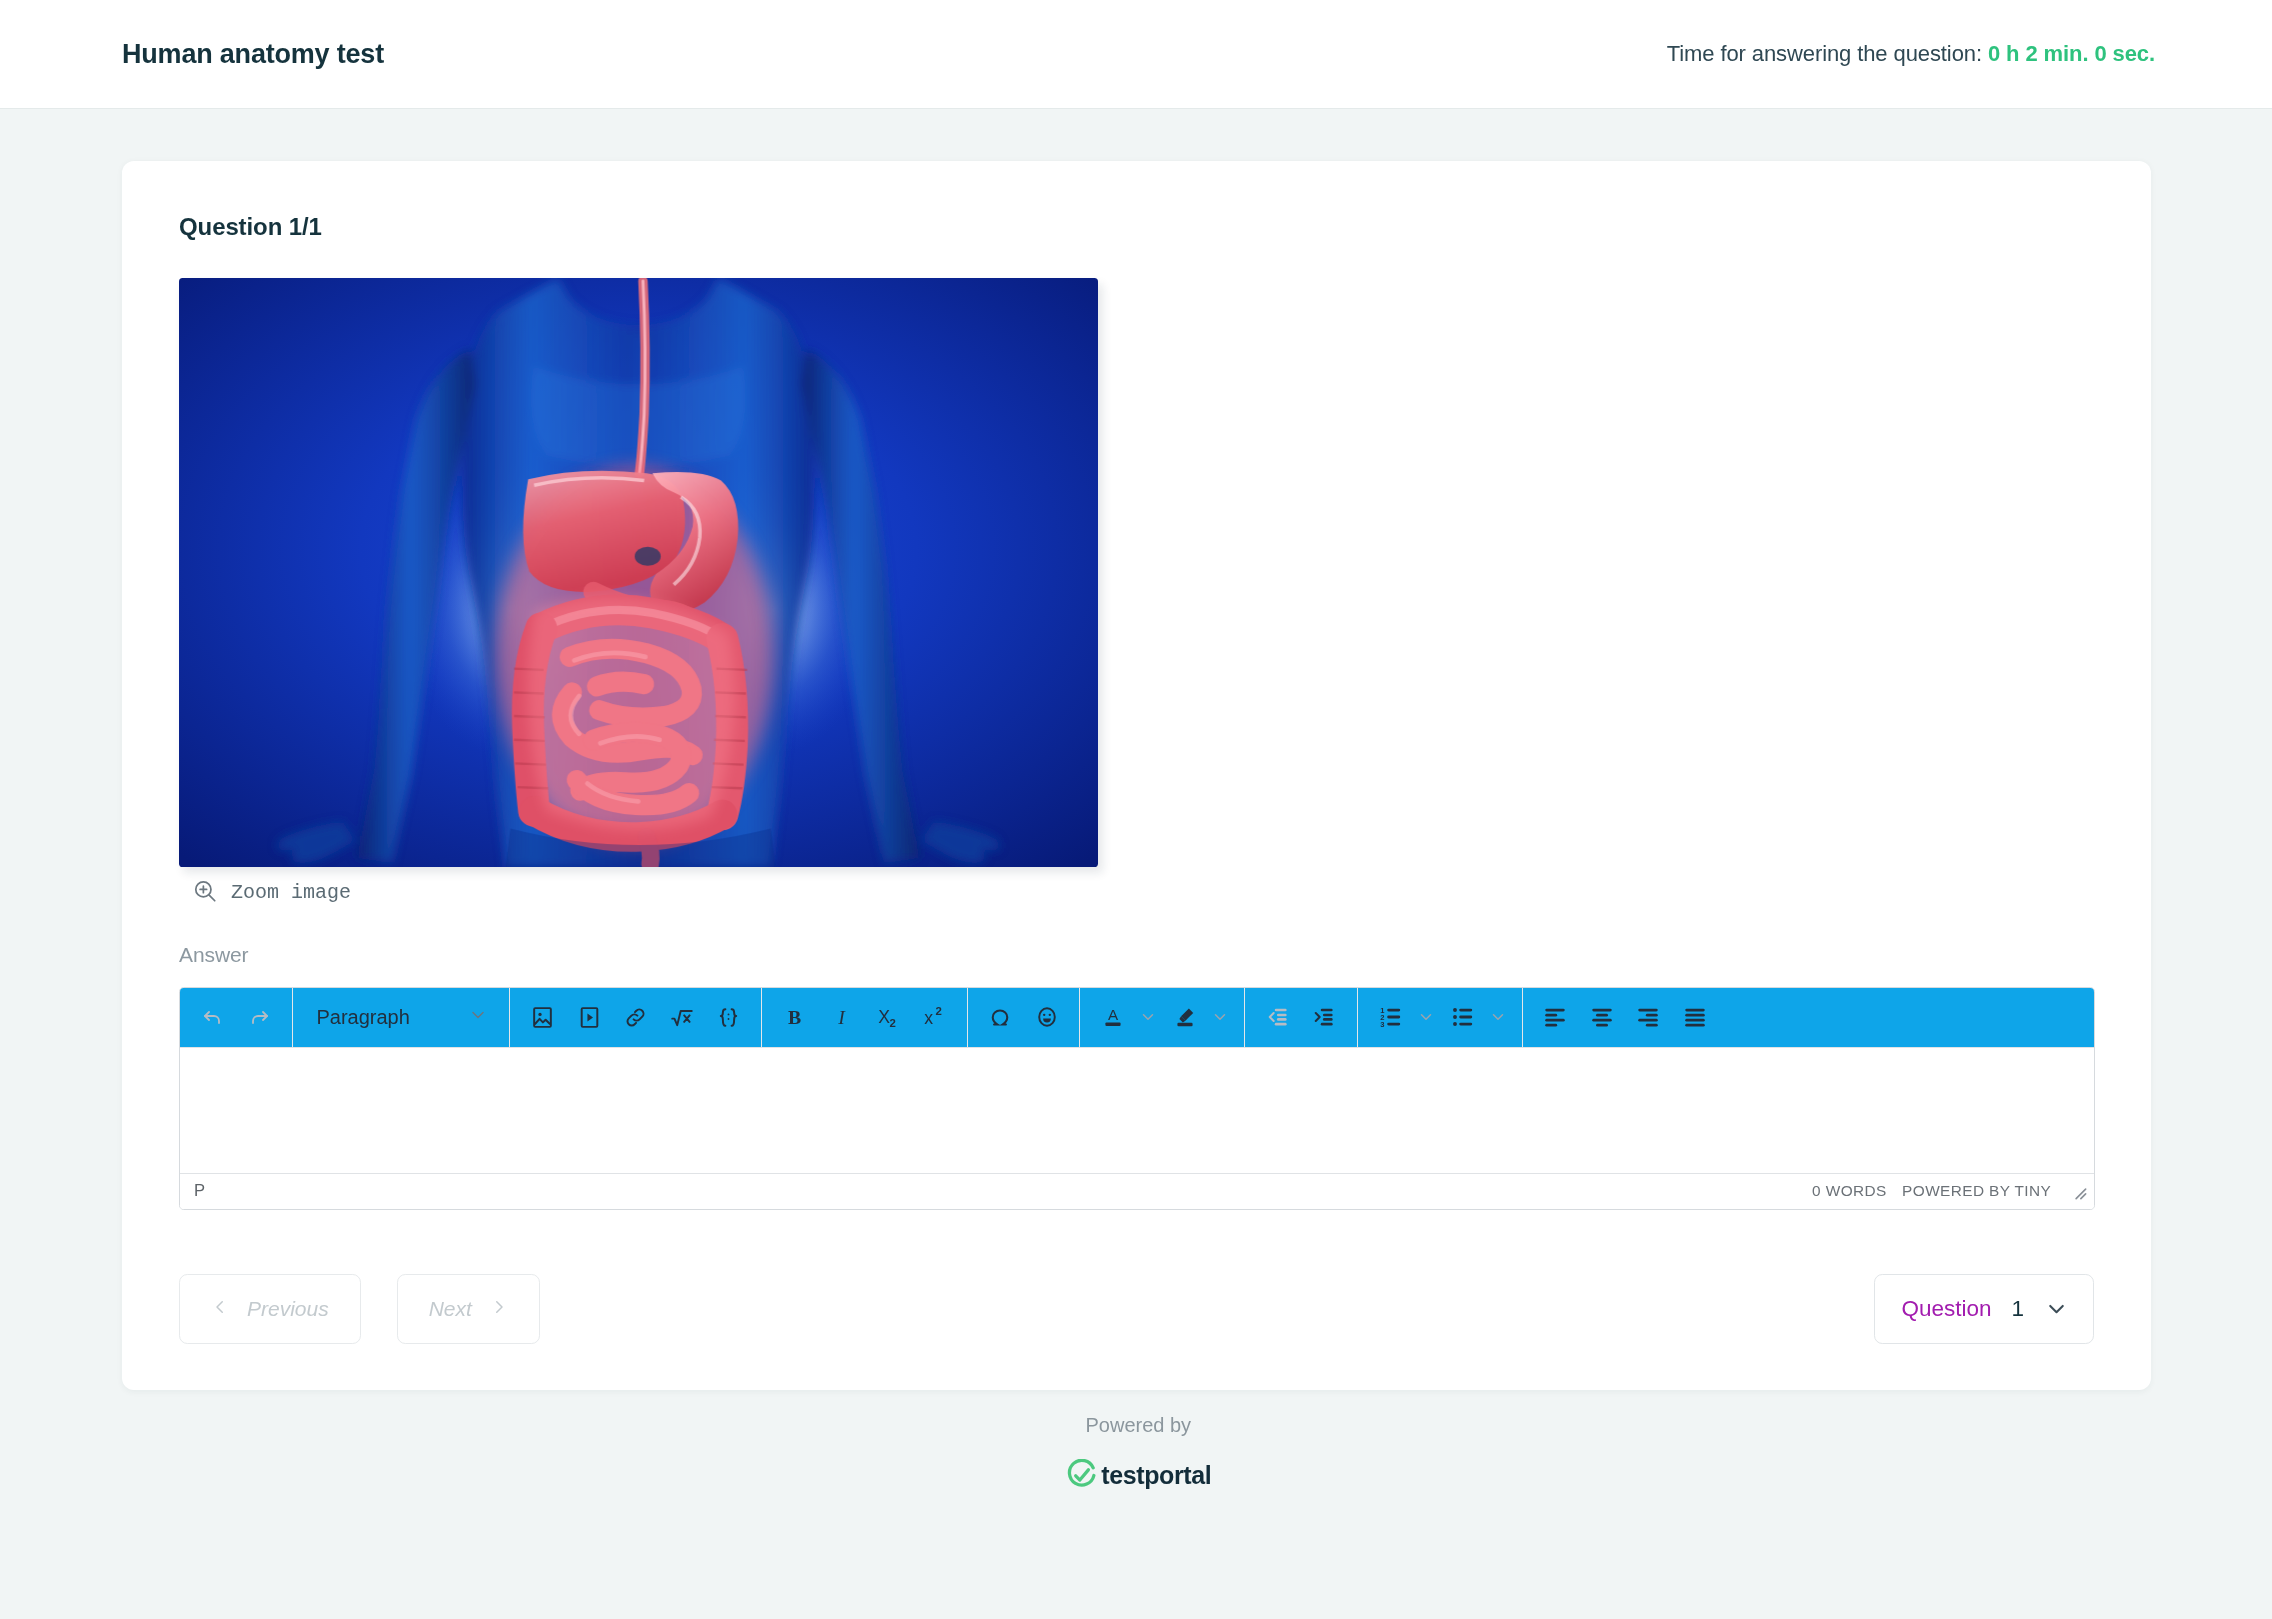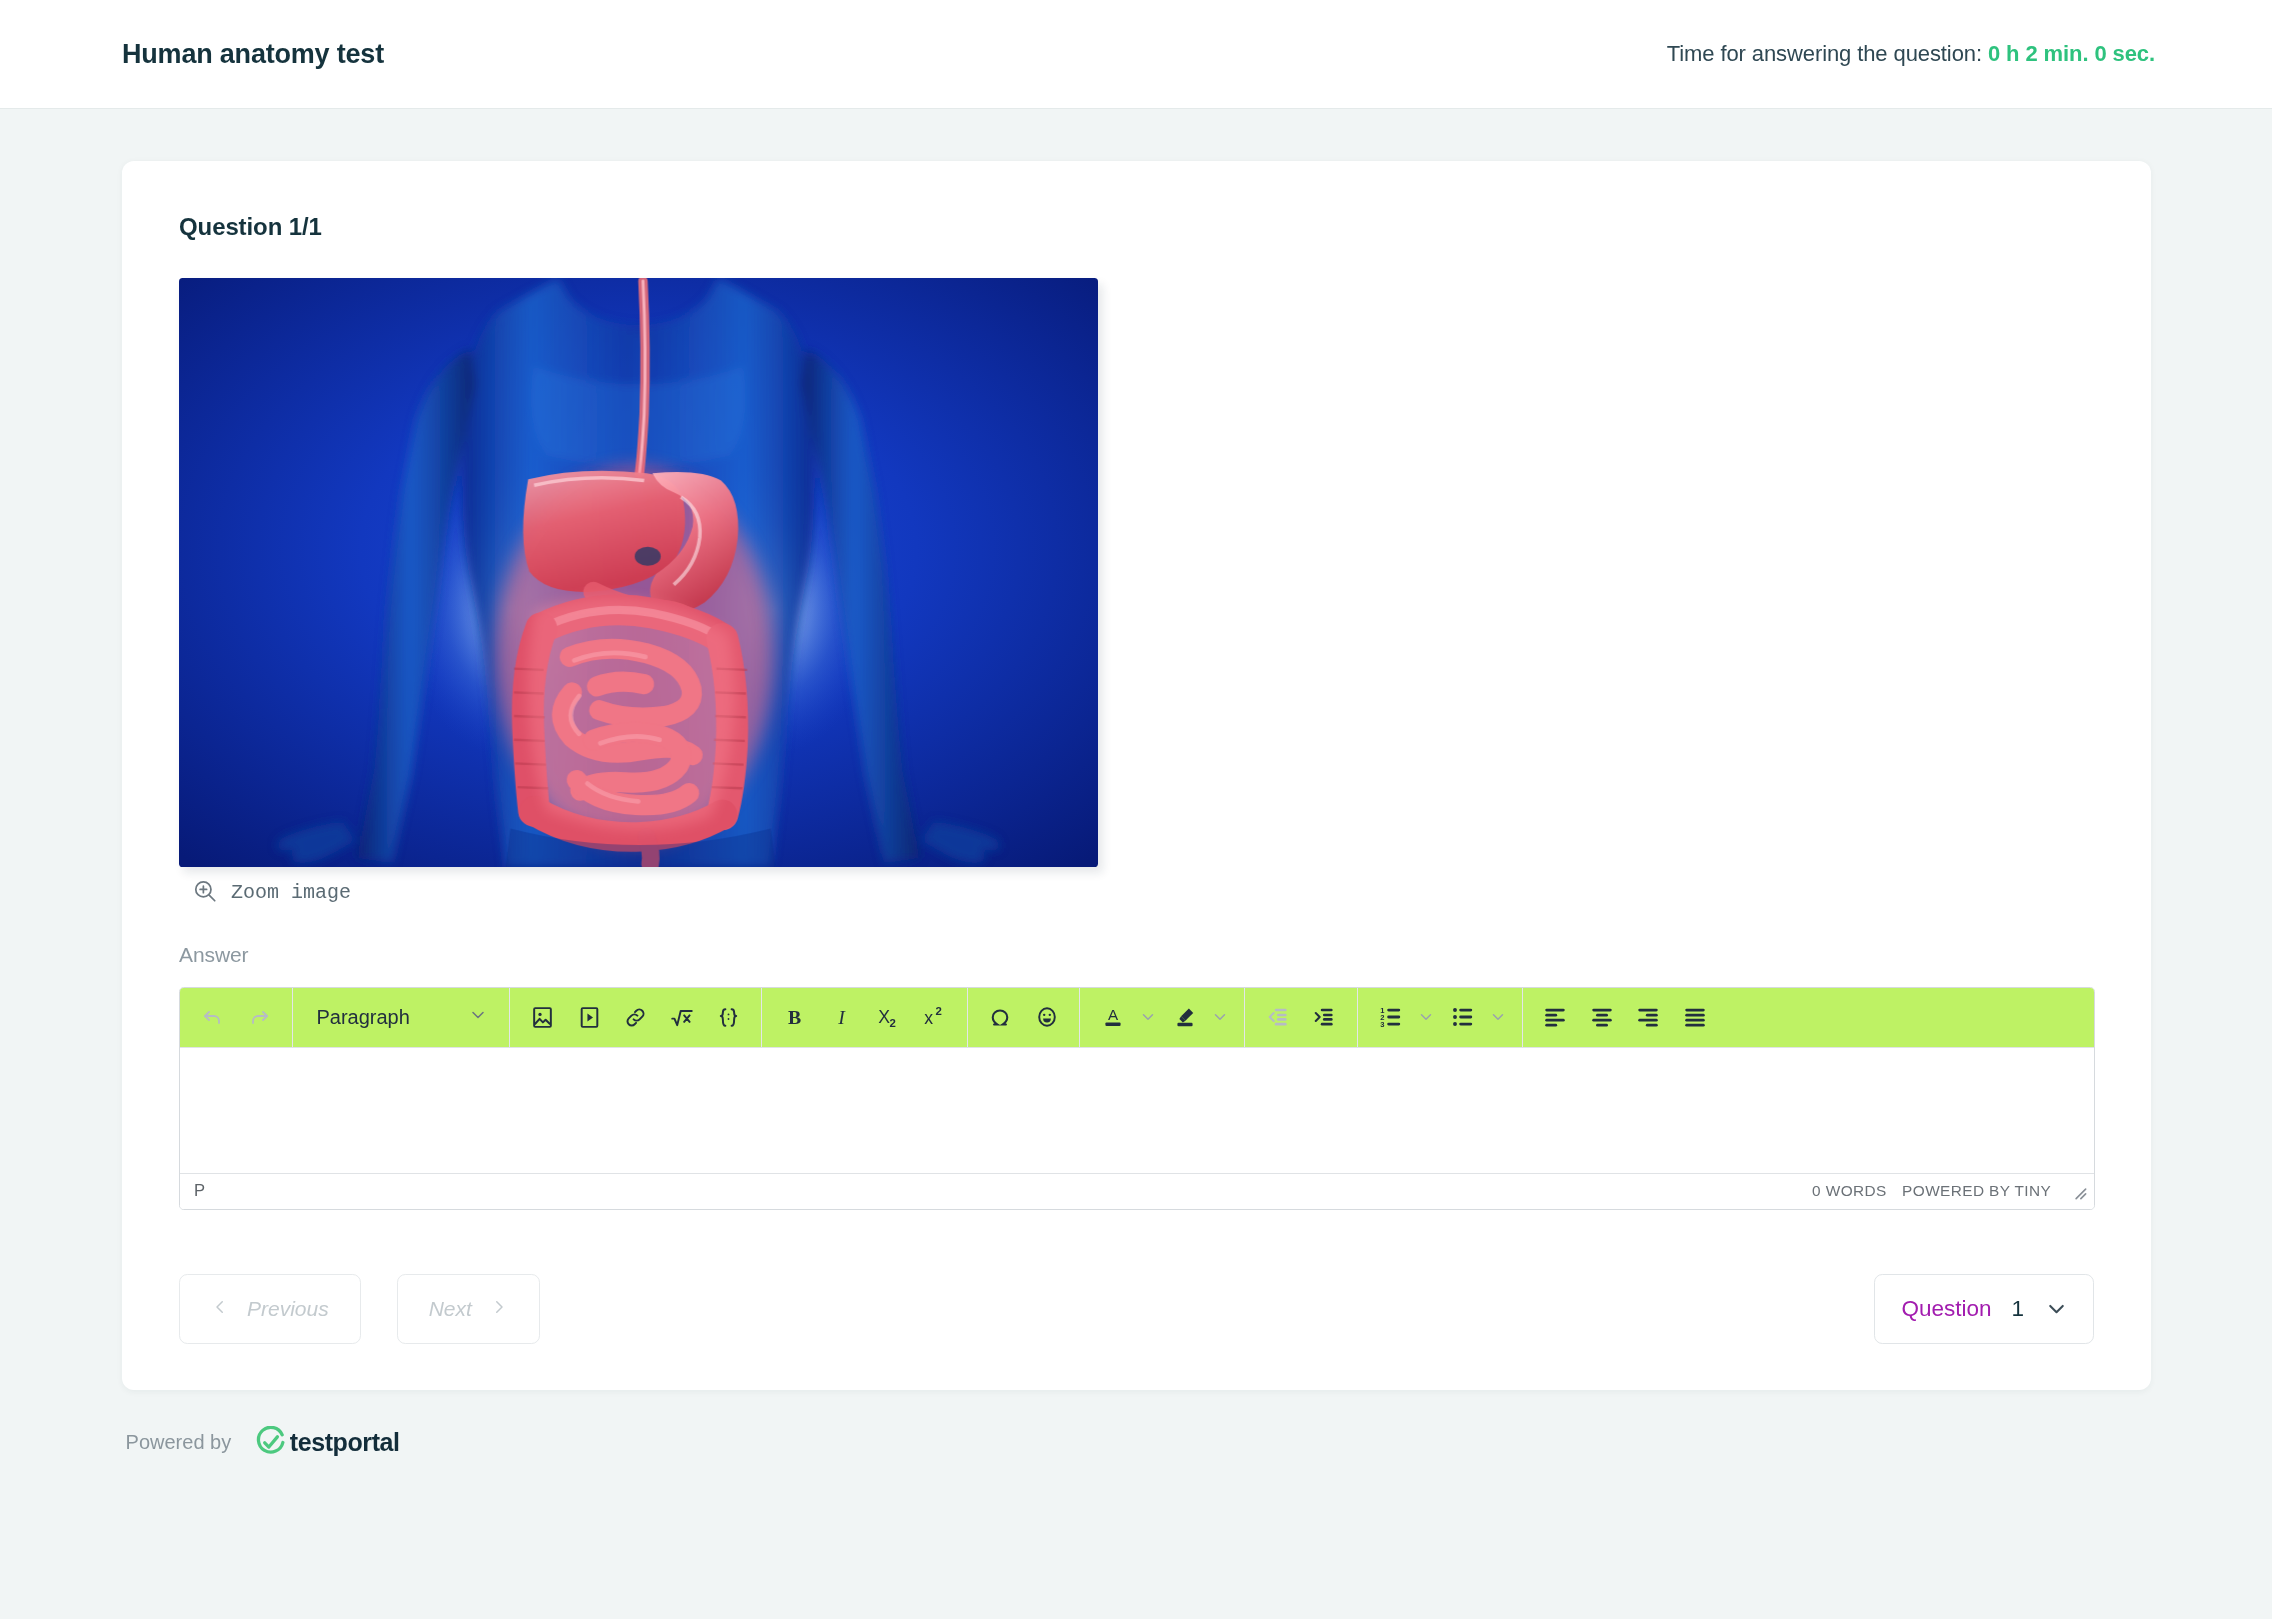--- a/index.html
+++ b/index.html
@@ -103,21 +103,21 @@
     border: 0.6px solid #d6dade;
     border-radius: 4.7px;
     background: #fff;
     overflow: hidden;
   }
   .toolbar {
     display: flex;
     align-items: stretch;
     border-bottom: 0.6px solid #e0e3e6;
     height: 60px;
-    background: #bef264;
+    background: #0ea5e9;
   }
   .tb-group {
     display: flex;
     align-items: center;
     padding: 0 10.7px;
     border-right: 0.6px solid #e3e6e9;
     gap: 2.4px;
   }
   .tb-group:last-child { border-right: none; }
   .tb-btn {
@@ -187,26 +187,27 @@
     border-radius: 8.3px;
     background: #fff;
     cursor: pointer;
   }
   .q-select .lbl { font-size: 22.5px; color:#a21caf; }
   .q-select .val { font-size: 22.5px; color:#15333d; }
   .q-select .chev { color:#3c4d57; display:flex; }
 
   
   .footer {
-    margin: 36px auto 0 auto;
+    margin: 24px auto 0 auto;
     width: 2029px;
     display: flex;
     align-items: center;
     gap: 22.5px;
     padding-left: 3.6px;
+    flex-direction: column;
   }
   .footer-text { font-size: 20px; color: #8b969d; }
   .brand { display: flex; align-items: center; gap: 3px; }
   .brand-name { font-size: 25px; font-weight: 700; color:#132d3a; letter-spacing:-0.4px; }
 </style>
 </head>
 <body>
 
 <div class="app-header">
   <div class="app-title">Human anatomy test</div>

